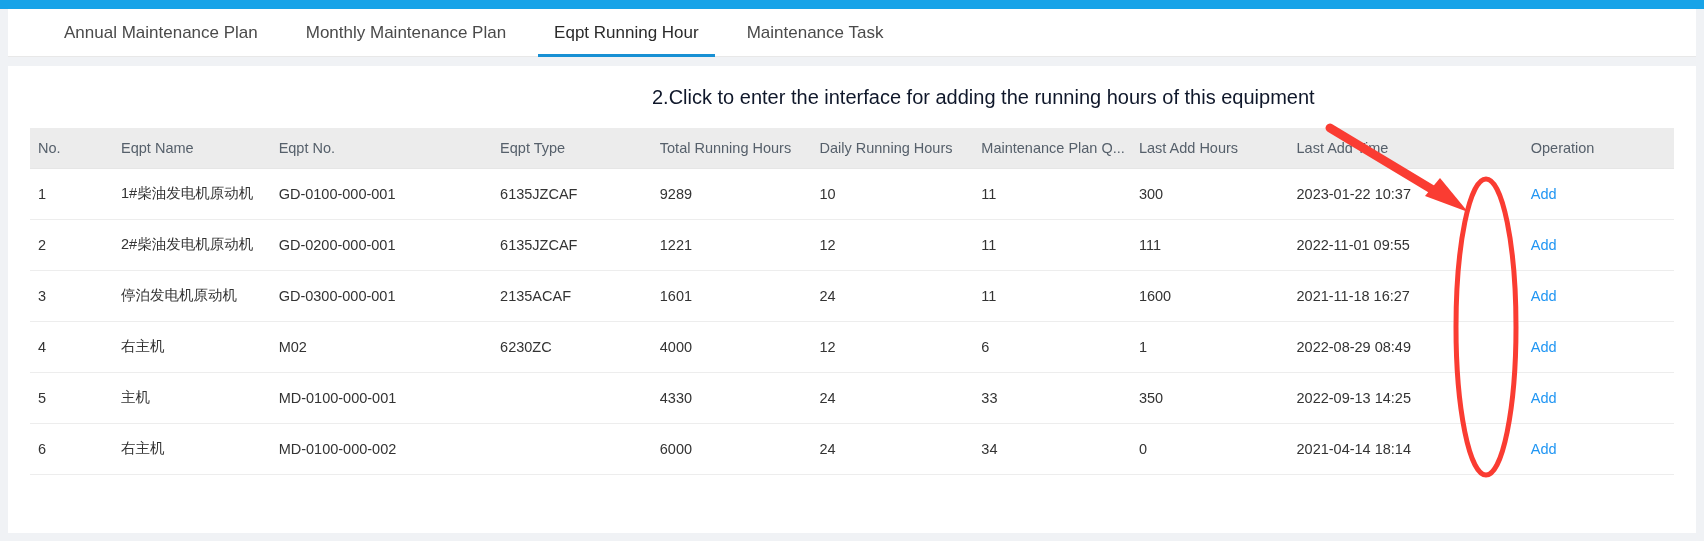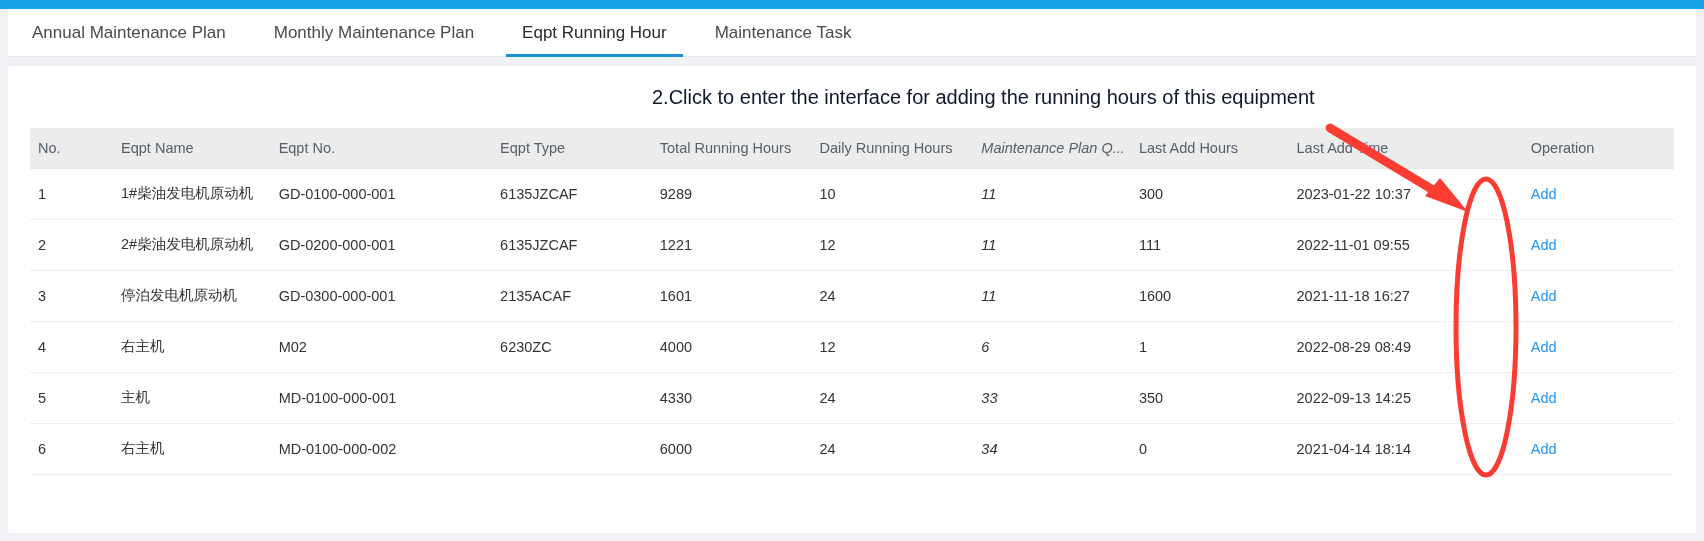--- a/index.html
+++ b/index.html
@@ -24,20 +24,21 @@
   }
 
   
   .tabbar {
     position: absolute; left: 8px; top: 9px;
     width: 1688px; height: 48px;
     background: #ffffff;
     border-bottom: 1px solid #e8e8e8;
     display: flex;
     align-items: stretch;
+    padding-left: 32px;
   }
   .tab {
     display: flex;
     align-items: center;
     padding: 0 24px;
     font-size: 17px;
     color: #4a4a4a;
     white-space: nowrap;
     cursor: pointer;
     position: relative;
@@ -138,21 +139,21 @@
   }
   .cn { color: #5b7fae; }
 
   
   .c-no    { width: 78px; }
   .c-name  { width: 148px; }
   .c-eno   { width: 208px; }
   .c-etype { width: 150px; }
   .c-total { width: 150px; }
   .c-daily { width: 152px; }
-  .c-plan  { width: 148px; font-style: italic; }
+  .c-plan  { width: 148px; }
   .c-last  { width: 148px; }
   .c-time  { width: 220px; }
   .c-op    { width: 142px; }
 
   
   .overlay {
     position: absolute;
     left: 0; top: 0;
     width: 1704px; height: 541px;
     pointer-events: none;

